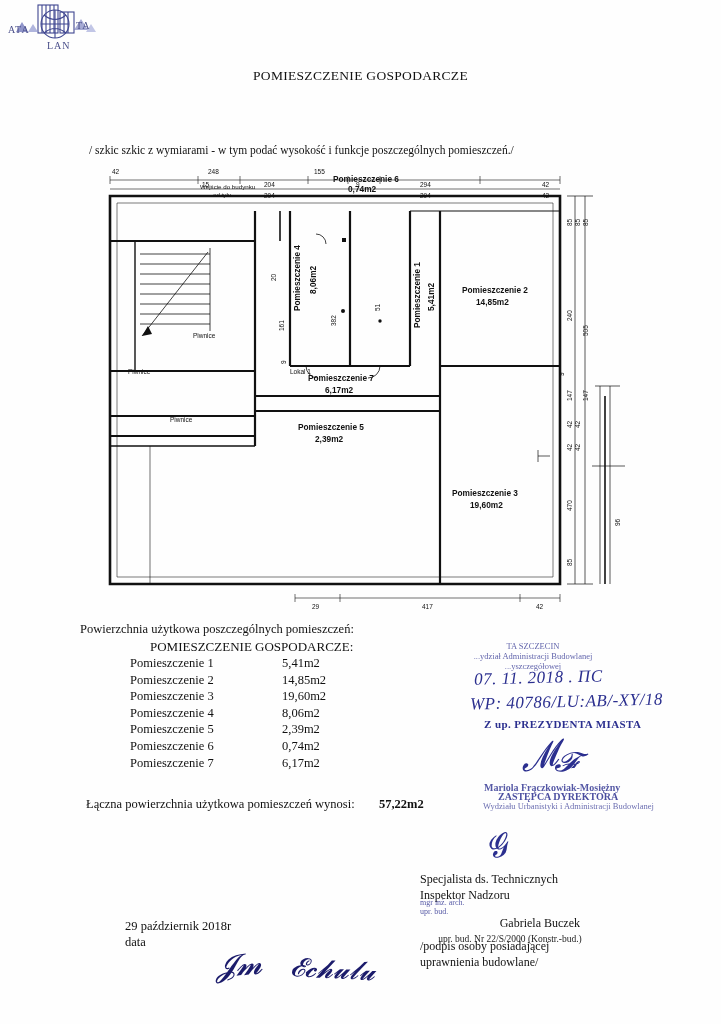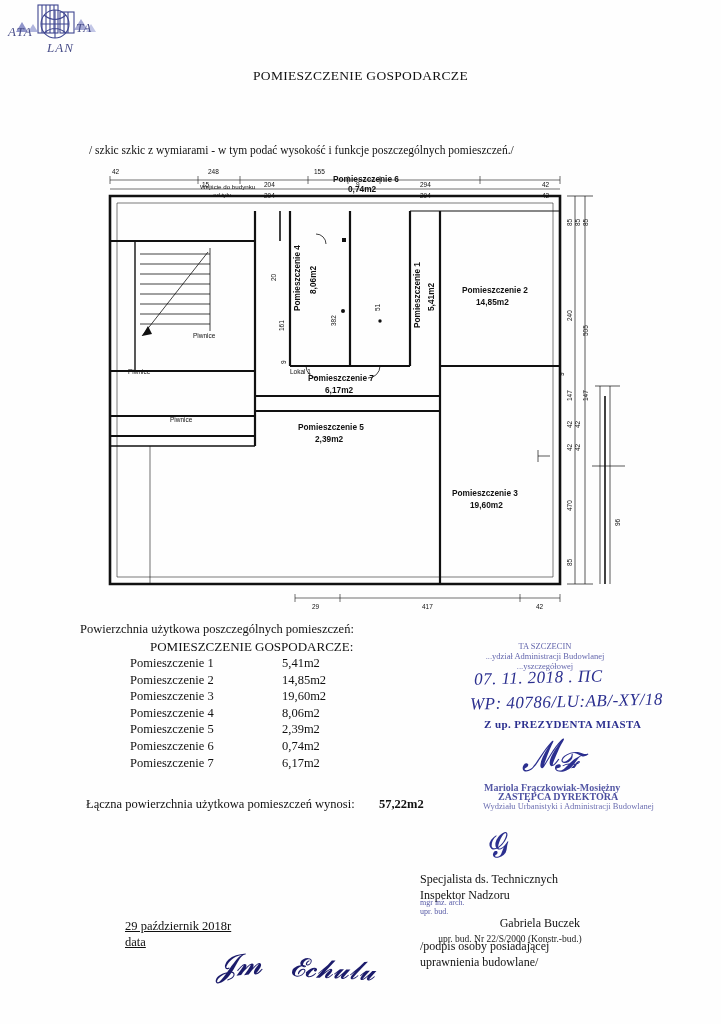--- a/index.html
+++ b/index.html
@@ -26,24 +26,23 @@
     position: absolute;
     left: 8px;
     top: 2px;
     width: 110px;
     height: 50px;
   }
   .logo svg { display: block; }
   .logo-text {
     position: absolute;
     font-family: "Liberation Serif", serif;
-    font-size: 13px;
+    font-size: 10px;
     color: #4a4f8a;
     letter-spacing: 1px;
-    font-style: italic;
   }
 
   
   .title-block {
     position: absolute;
     left: 0;
     right: 0;
     top: 66px;
     text-align: center;
   }
@@ -115,21 +114,20 @@
     width: 430px;
     font-size: 12.5px;
     line-height: 17px;
   }
 
   .date-block {
     position: absolute;
     left: 125px;
     top: 919px;
     font-size: 12.5px;
-    text-decoration: underline;
   }
   .date-label {
     font-size: 12.5px;
     margin-top: 1px;
   }
 
   .sign-right {
     position: absolute;
     left: 420px;
     top: 871px;
@@ -145,21 +143,21 @@
     line-height: 16px;
   }
 
   
   .stamp {
     position: absolute;
     color: #2b2f8f;
     font-family: "Liberation Serif", serif;
   }
   .stamp-hdr {
-    left: 470px; top: 641px;
+    left: 458px; top: 641px;
     font-size: 8.5px;
     line-height: 10px;
     opacity: .75;
     text-align: center;
     width: 150px;
   }
   .stamp-num {
     left: 474px; top: 668px;
     font-size: 17px;
     font-style: italic;

